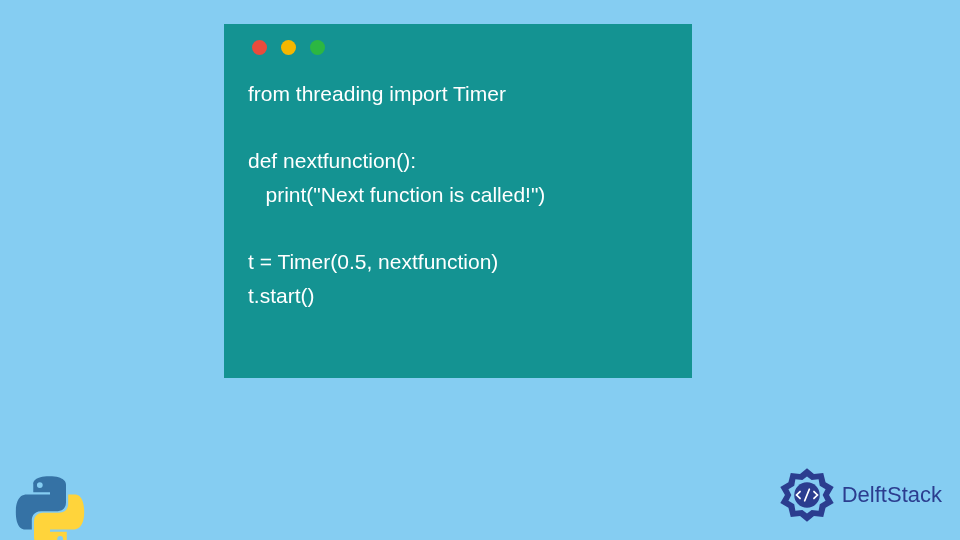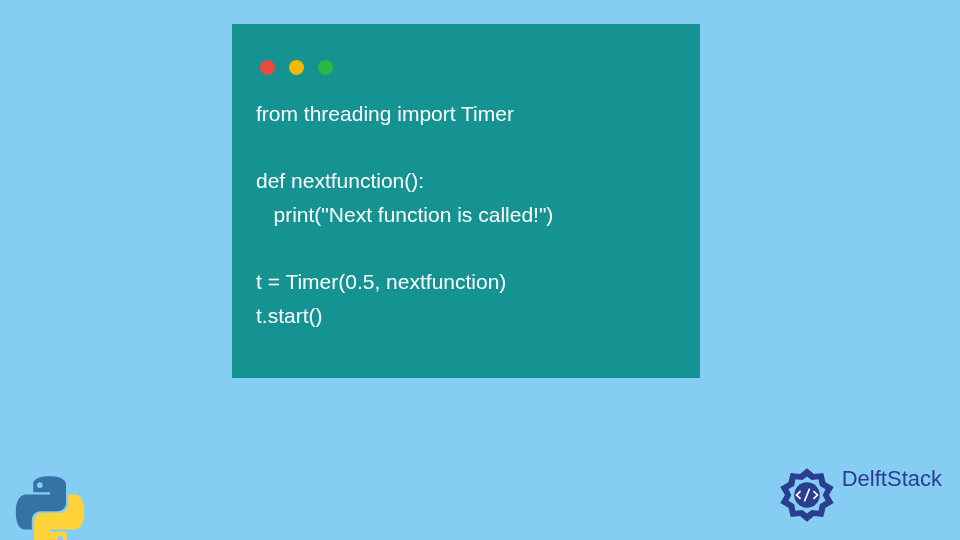--- a/index.html
+++ b/index.html
@@ -6,26 +6,26 @@
   body {
     width: 960px;
     height: 540px;
     background: #85cdf2;
     position: relative;
     font-family: -apple-system, BlinkMacSystemFont, "Segoe UI", Arial, sans-serif;
     overflow: hidden;
   }
   .code-window {
     position: absolute;
-    left: 232px;
+    left: 224px;
     top: 24px;
     width: 468px;
     height: 354px;
     background: #149392;
-    padding: 36px 24px 24px 24px;
+    padding: 16px 24px 24px 24px;
   }
   .window-dots {
     display: flex;
     gap: 14px;
     margin-bottom: 22px;
     margin-left: 4px;
   }
   .dot {
     width: 15px;
     height: 15px;
@@ -47,21 +47,21 @@
     left: 10px;
     bottom: -12px;
     width: 80px;
     height: 80px;
   }
   .delftstack {
     position: absolute;
     right: 18px;
     bottom: 16px;
     display: flex;
-    align-items: flex-start;
+    align-items: center;
     gap: 6px;
   }
   .delftstack-icon {
     width: 58px;
     height: 58px;
   }
   .delftstack-text {
     font-size: 22px;
     color: #2b3d8f;
     font-weight: 500;

